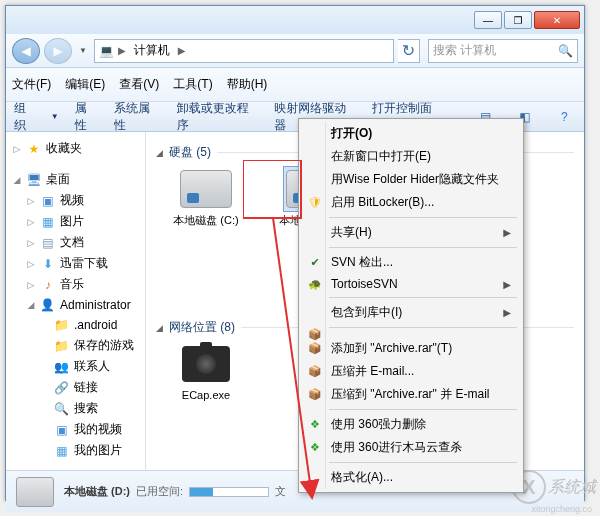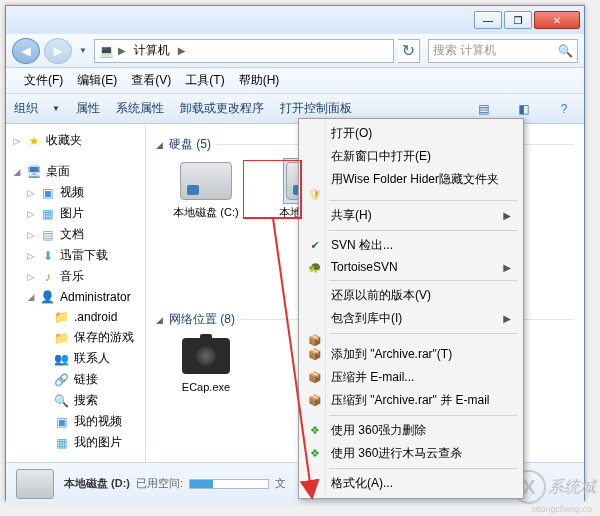--- a/index.html
+++ b/index.html
@@ -15,21 +15,21 @@
   .nav-arrow { width:28px; height:26px; border-radius:50%; background: linear-gradient(#b7d4f0,#8db7e0); border:1px solid #6a8fb5; display:flex; align-items:center; justify-content:center; color:#fff; font-size:12px;}
   .nav-arrow.fwd { opacity:0.5;}
   .nav-dd { width:14px; height:26px; display:flex; align-items:center; justify-content:center; font-size:8px; color:#555;}
   .addressbar { flex:1; height:24px; border:1px solid #a0b8d0; background:#fff; display:flex; align-items:center; padding:0 4px; gap:4px; font-size:12px;}
   .addressbar .crumb { padding: 0 4px; }
   .addressbar .sep { font-size:10px; color:#666;}
   .addr-refresh { width:22px; height:24px; border:1px solid #a0b8d0; border-left:none; background:#fff; display:flex; align-items:center; justify-content:center; color:#3a6ea5;}
   .searchbox { width:150px; height:24px; border:1px solid #a0b8d0; background:#fff; display:flex; align-items:center; padding:0 4px; gap:4px; font-size:12px; color:#999; margin-left:4px;}
   .searchbox .sicon { color:#3a6ea5;}
 
-  .menubar { height:26px; background: linear-gradient(#f7fbff,#ecf3fb); border-bottom:1px solid #d0dce8; display:flex; align-items:center; padding:0 18px; gap:14px; font-size:12px;}
+  .menubar { height:34px; background: linear-gradient(#f7fbff,#ecf3fb); border-bottom:1px solid #d0dce8; display:flex; align-items:center; padding:0 6px; gap:14px; font-size:12px;}
   .menubar span { cursor:default;}
 
   .toolbar { height:30px; background: linear-gradient(#f2f7fd,#dde9f6); border-bottom:1px solid #b8cde2; display:flex; align-items:center; padding:0 8px; gap:16px; font-size:12px; color:#1a3e6e;}
   .toolbar .titem { display:flex; align-items:center; gap:14px;}
   .toolbar .dd { font-size:8px;}
   .toolbar .spacer { flex:1; }
   .toolbar .iconbtn { width:24px; height:22px; display:flex; align-items:center; justify-content:center; font-size:12px; color:#3a6ea5;}
 
   .body { display:flex; height: calc(100% - 28px - 34px - 22px - 30px - 42px); }
 
@@ -146,20 +146,23 @@
         <span class="dd">▼</span>
       </div>
     <div class="titem">
         <span>属性</span>
       </div>
     <div class="titem">
         <span>系统属性</span>
       </div>
     <div class="titem">
         <span>卸载或更改程序</span>
+      </div>
+    <div class="titem">
+        <span>映射网络驱动器</span>
       </div>
     <div class="titem">
         <span>打开控制面板</span>
       </div>
     <div class="spacer"></div>
     <div class="iconbtn">▤</div>
     <div class="iconbtn">◧</div>
     <div class="iconbtn" style="color:#2a7ad4;">?</div>
   </div>
 
@@ -304,50 +307,48 @@
       </div>
     </div>
   </div>
 
 </div>
 
 <div class="ctxmenu">
   <div class="gutter"></div>
   <div id="ctx-items">
       <div class="mitem">
-        <span style="font-weight: normal;">打开(O)</span>
+        <span style="font-weight: bold;">打开(O)</span>
       </div>
       <div class="mitem">
         <span>在新窗口中打开(E)</span>
       </div>
       <div class="mitem">
         <span>用Wise Folder Hider隐藏文件夹</span>
       </div>
       <div class="mitem">
         <span class="ic shield-ic">🛡</span>
+        <span>启用 BitLocker(B)...</span>
       </div>
       <div class="sep"></div>
       <div class="mitem">
         <span>共享(H)</span>
         <span class="sub">▶</span>
       </div>
       <div class="sep"></div>
       <div class="mitem">
         <span class="ic svn-ic">✔</span>
         <span>SVN 检出...</span>
       </div>
       <div class="mitem">
         <span class="ic tort-ic">🐢</span>
         <span>TortoiseSVN</span>
         <span class="sub">▶</span>
       </div>
       <div class="sep"></div>
-      <div class="mitem">
-        <span>还原以前的版本(V)</span>
-      </div>
       <div class="mitem">
         <span>包含到库中(I)</span>
         <span class="sub">▶</span>
       </div>
       <div class="sep"></div>
       <div class="mitem">
         <span class="ic rar-ic">📦</span>
       </div>
       <div class="mitem">
         <span class="ic rar-ic">📦</span>

